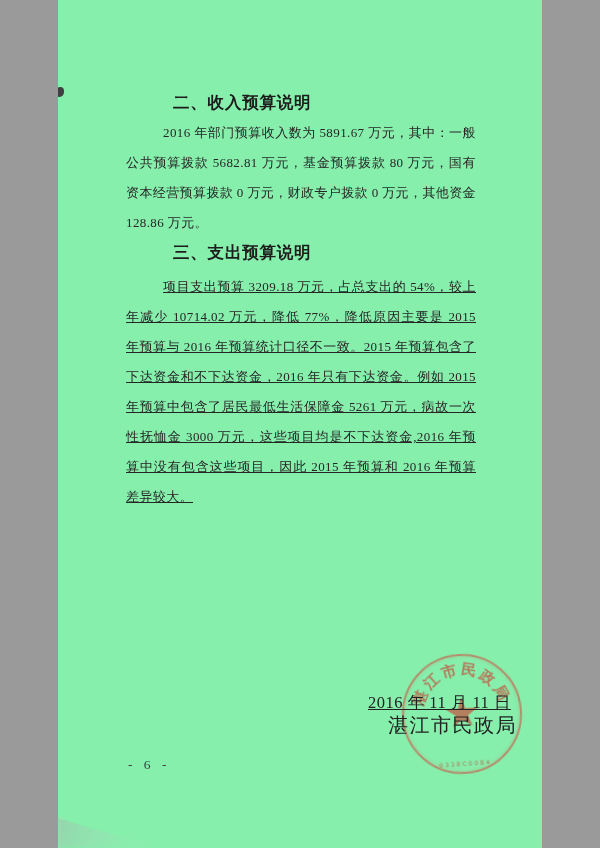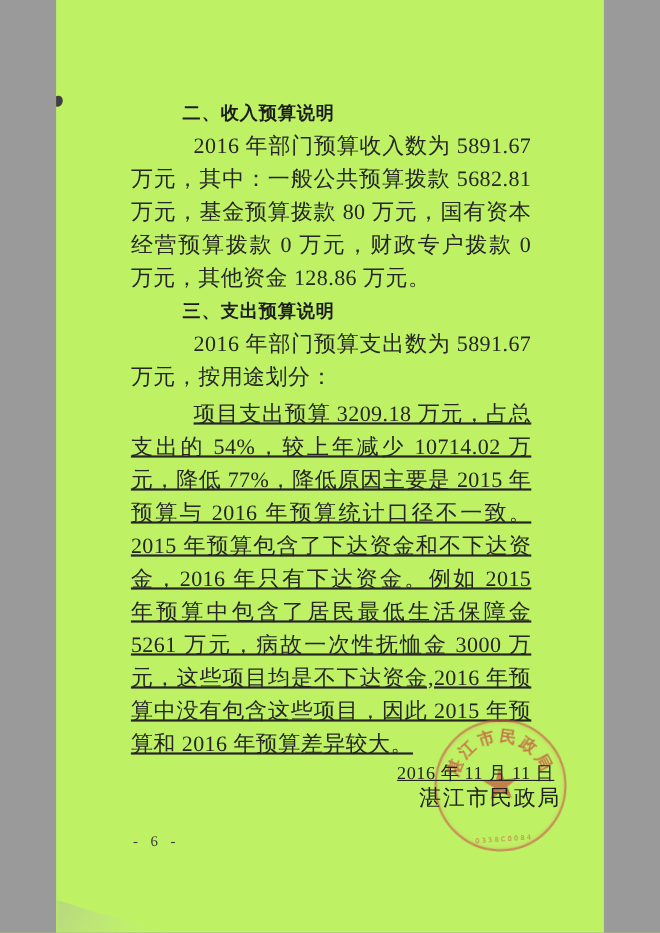--- a/index.html
+++ b/index.html
@@ -3,46 +3,45 @@
 <meta charset="utf-8">
 <style>
   html, body { margin: 0; padding: 0; }
   body { background: #9a9a9a; }
 
   .page {
     position: relative;
     width: 484px;
     height: 848px;
     margin: 0 auto;
-    background: #bef264;
+    background: #86efac;
     overflow: hidden;
     font-family: "Liberation Serif", "DejaVu Serif", serif;
     color: #242424;
-    padding-left: 14px;
   }
 
   
   .doc-content {
     position: absolute;
     left: 68px;
     right: 66px;
     top: 88px;
   }
   .doc-content h2 {
     margin: 0;
     font-size: 16.5px;
     line-height: 30px;
     font-weight: bold;
     text-indent: 2.85em;
     letter-spacing: 0.8px;
     color: #1c1c1c;
   }
   .doc-content p {
     margin: 0;
-    font-size: 20px;
+    font-size: 13px;
     line-height: 30px;
     text-indent: 2.85em;
     text-align: justify;
     letter-spacing: 0.4px;
     color: #262626;
   }
   .doc-content p.para-gap { margin-top: 4px; text-decoration: underline; }
 
   
   .sig-org {
@@ -159,21 +158,20 @@
 </head>
 <body>
 
 <div class="page">
 
   <div class="doc-content">
     <h2>二、收入预算说明</h2>
     <p>2016 年部门预算收入数为 5891.67 万元，其中：一般公共预算拨款 5682.81 万元，基金预算拨款 80 万元，国有资本经营预算拨款 0 万元，财政专户拨款 0 万元，其他资金 128.86 万元。</p>
 
     <h2>三、支出预算说明</h2>
-    <p>2016 年部门预算支出数为 5891.67 万元，按用途划分：</p>
     <p class="para-gap">项目支出预算 3209.18 万元，占总支出的 54%，较上年减少 10714.02 万元，降低 77%，降低原因主要是 2015 年预算与 2016 年预算统计口径不一致。2015 年预算包含了下达资金和不下达资金，2016 年只有下达资金。例如 2015 年预算中包含了居民最低生活保障金 5261 万元，病故一次性抚恤金 3000 万元，这些项目均是不下达资金,2016 年预算中没有包含这些项目，因此 2015 年预算和 2016 年预算差异较大。</p>
   </div>
 
   <div class="seal">
     <div class="seal-ring"></div>
     <span class="seal-char c0">湛</span>
     <span class="seal-char c1">江</span>
     <span class="seal-char c2">市</span>
     <span class="seal-char c3">民</span>
     <span class="seal-char c4">政</span>

